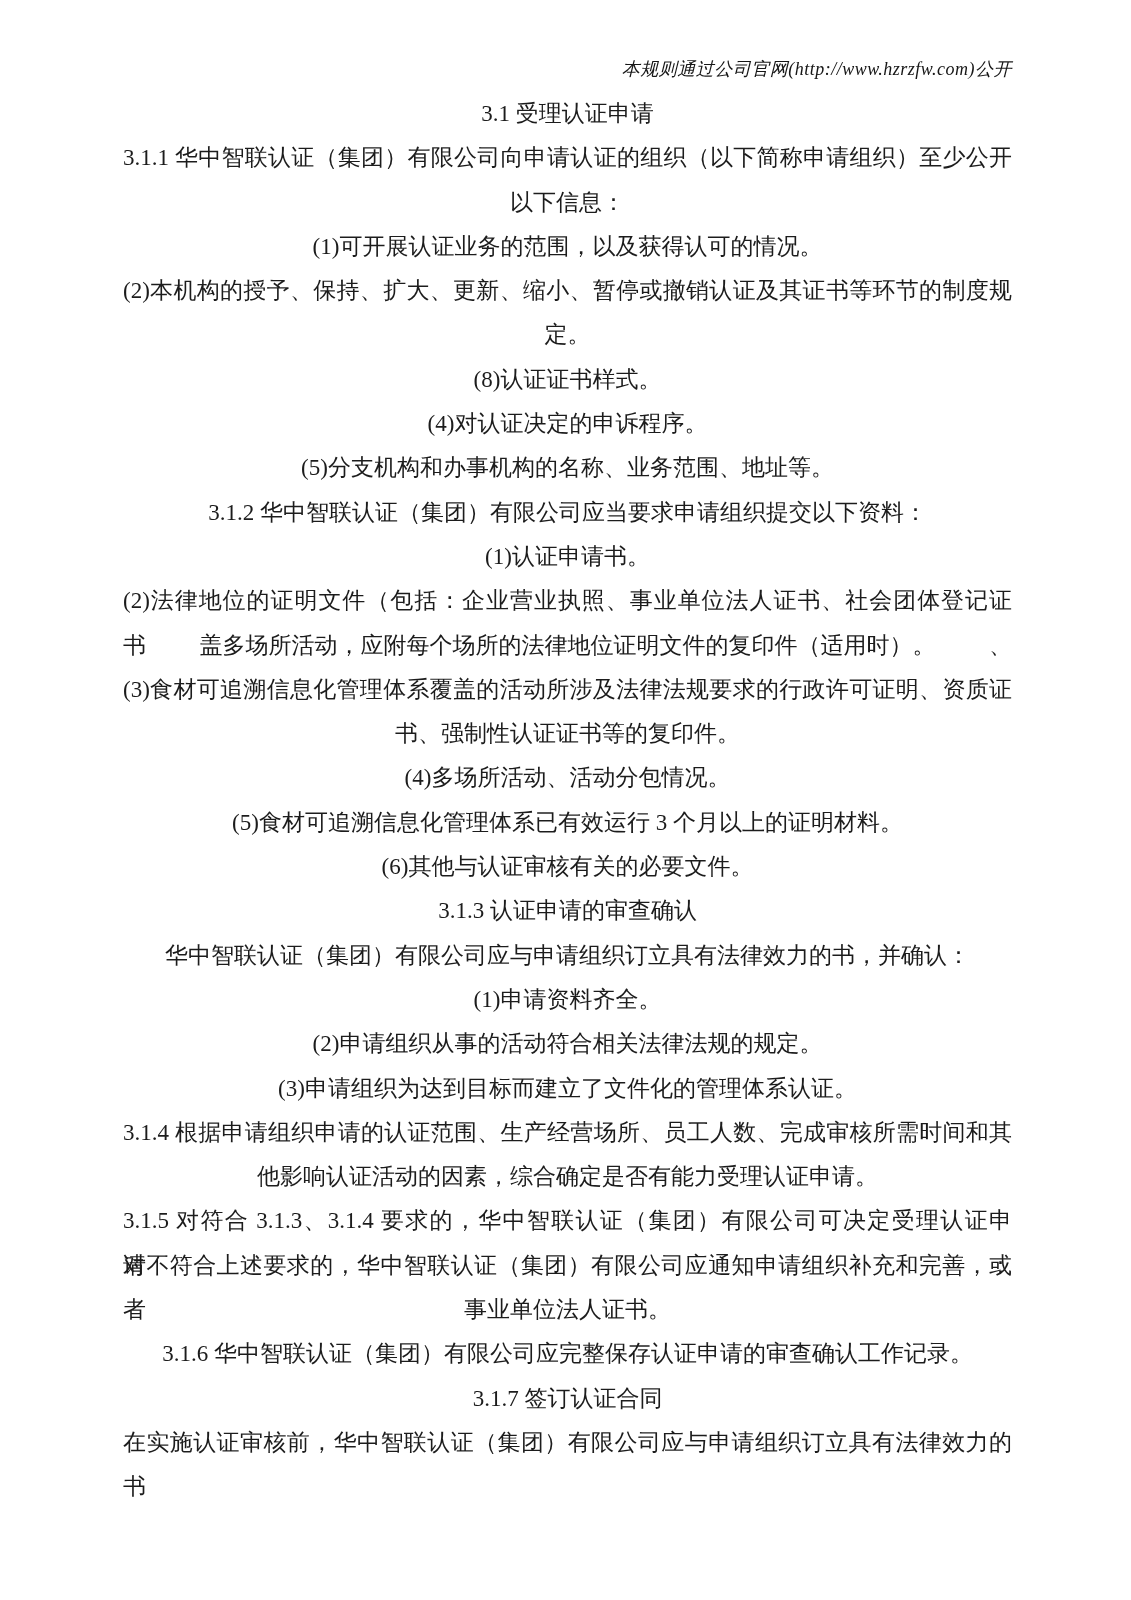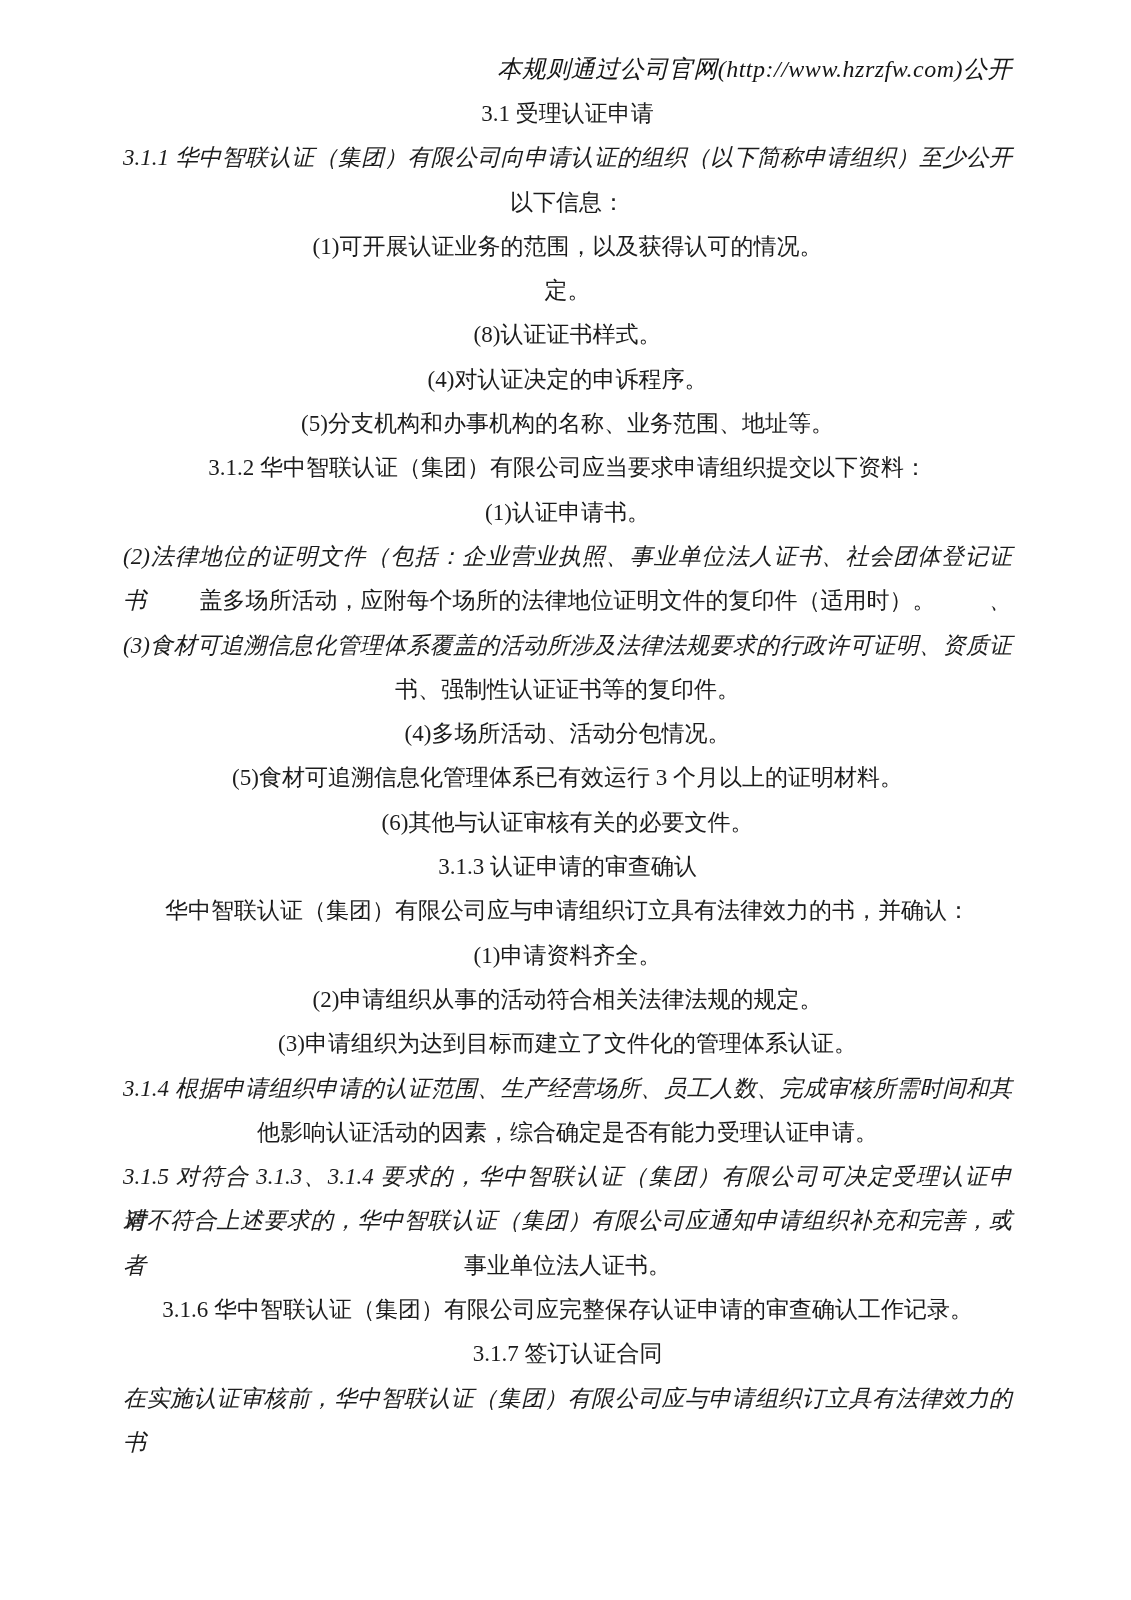--- a/index.html
+++ b/index.html
@@ -12,54 +12,54 @@
     width: 1131px;
     height: 1600px;
     background: #ffffff;
     box-sizing: border-box;
     padding: 52px 119px 0 123px;
     overflow: hidden;
     font-family: "Liberation Serif", "DejaVu Serif", serif;
   }
   .header-note {
     font-style: italic;
-    font-size: 24px;
+    font-size: 18px;
     line-height: 34px;
     text-align: right;
     color: #161616;
     letter-spacing: 0.5px;
   }
   .doc-body {
     margin-top: 6px;
   }
   .line {
     font-size: 23px;
     line-height: 44.3px;
     height: 44.3px;
     color: #1c1c1c;
     text-align: center;
     white-space: nowrap;
   }
   .line.fill {
     white-space: normal;
     text-align: justify;
     text-align-last: justify;
-    font-style: italic;
   }
 </style>
 </head>
 <body>
 
 <div class="page">
   <div class="header-note">本规则通过公司官网(http://www.hzrzfw.com)公开</div>
   <div class="doc-body" id="doc-body">
       <div class="line">3.1 受理认证申请</div>
       <div class="line fill">3.1.1 华中智联认证（集团）有限公司向申请认证的组织（以下简称申请组织）至少公开</div>
       <div class="line">以下信息：</div>
       <div class="line">(1)可开展认证业务的范围，以及获得认可的情况。</div>
+      <div class="line fill">(2)本机构的授予、保持、扩大、更新、缩小、暂停或撤销认证及其证书等环节的制度规</div>
       <div class="line">定。</div>
       <div class="line">(8)认证证书样式。</div>
       <div class="line">(4)对认证决定的申诉程序。</div>
       <div class="line">(5)分支机构和办事机构的名称、业务范围、地址等。</div>
       <div class="line">3.1.2 华中智联认证（集团）有限公司应当要求申请组织提交以下资料：</div>
       <div class="line">(1)认证申请书。</div>
       <div class="line fill">(2)法律地位的证明文件（包括：企业营业执照、事业单位法人证书、社会团体登记证书、</div>
       <div class="line">盖多场所活动，应附每个场所的法律地位证明文件的复印件（适用时）。</div>
       <div class="line fill">(3)食材可追溯信息化管理体系覆盖的活动所涉及法律法规要求的行政许可证明、资质证</div>
       <div class="line">书、强制性认证证书等的复印件。</div>

